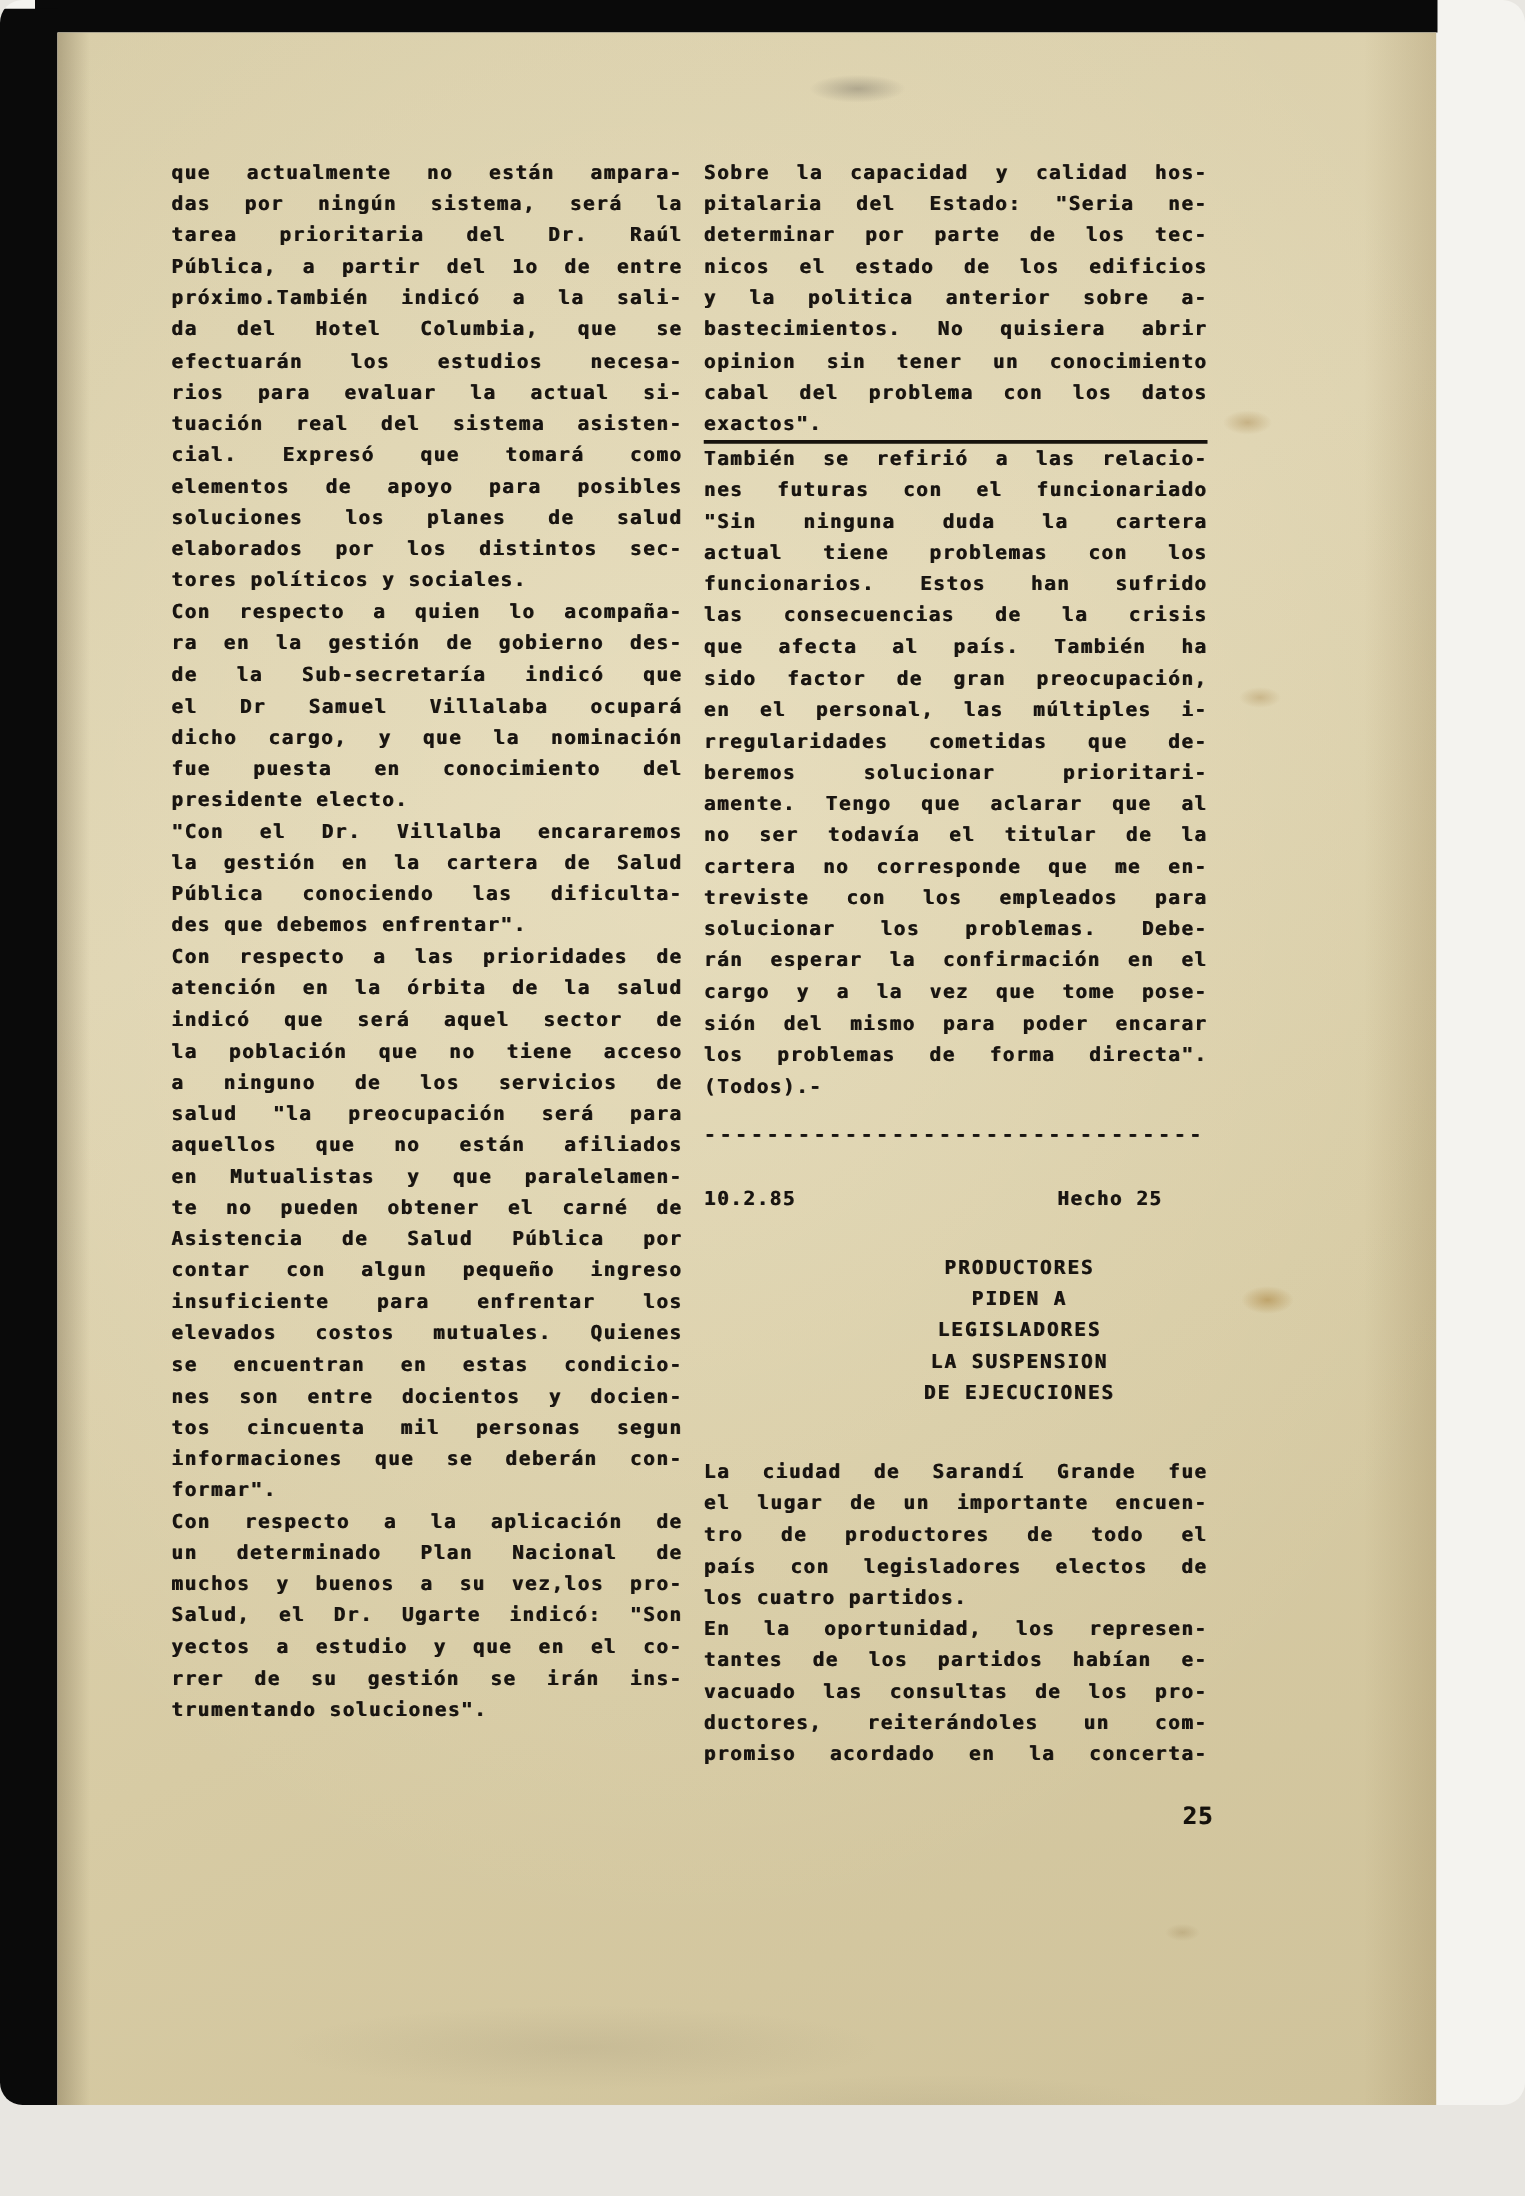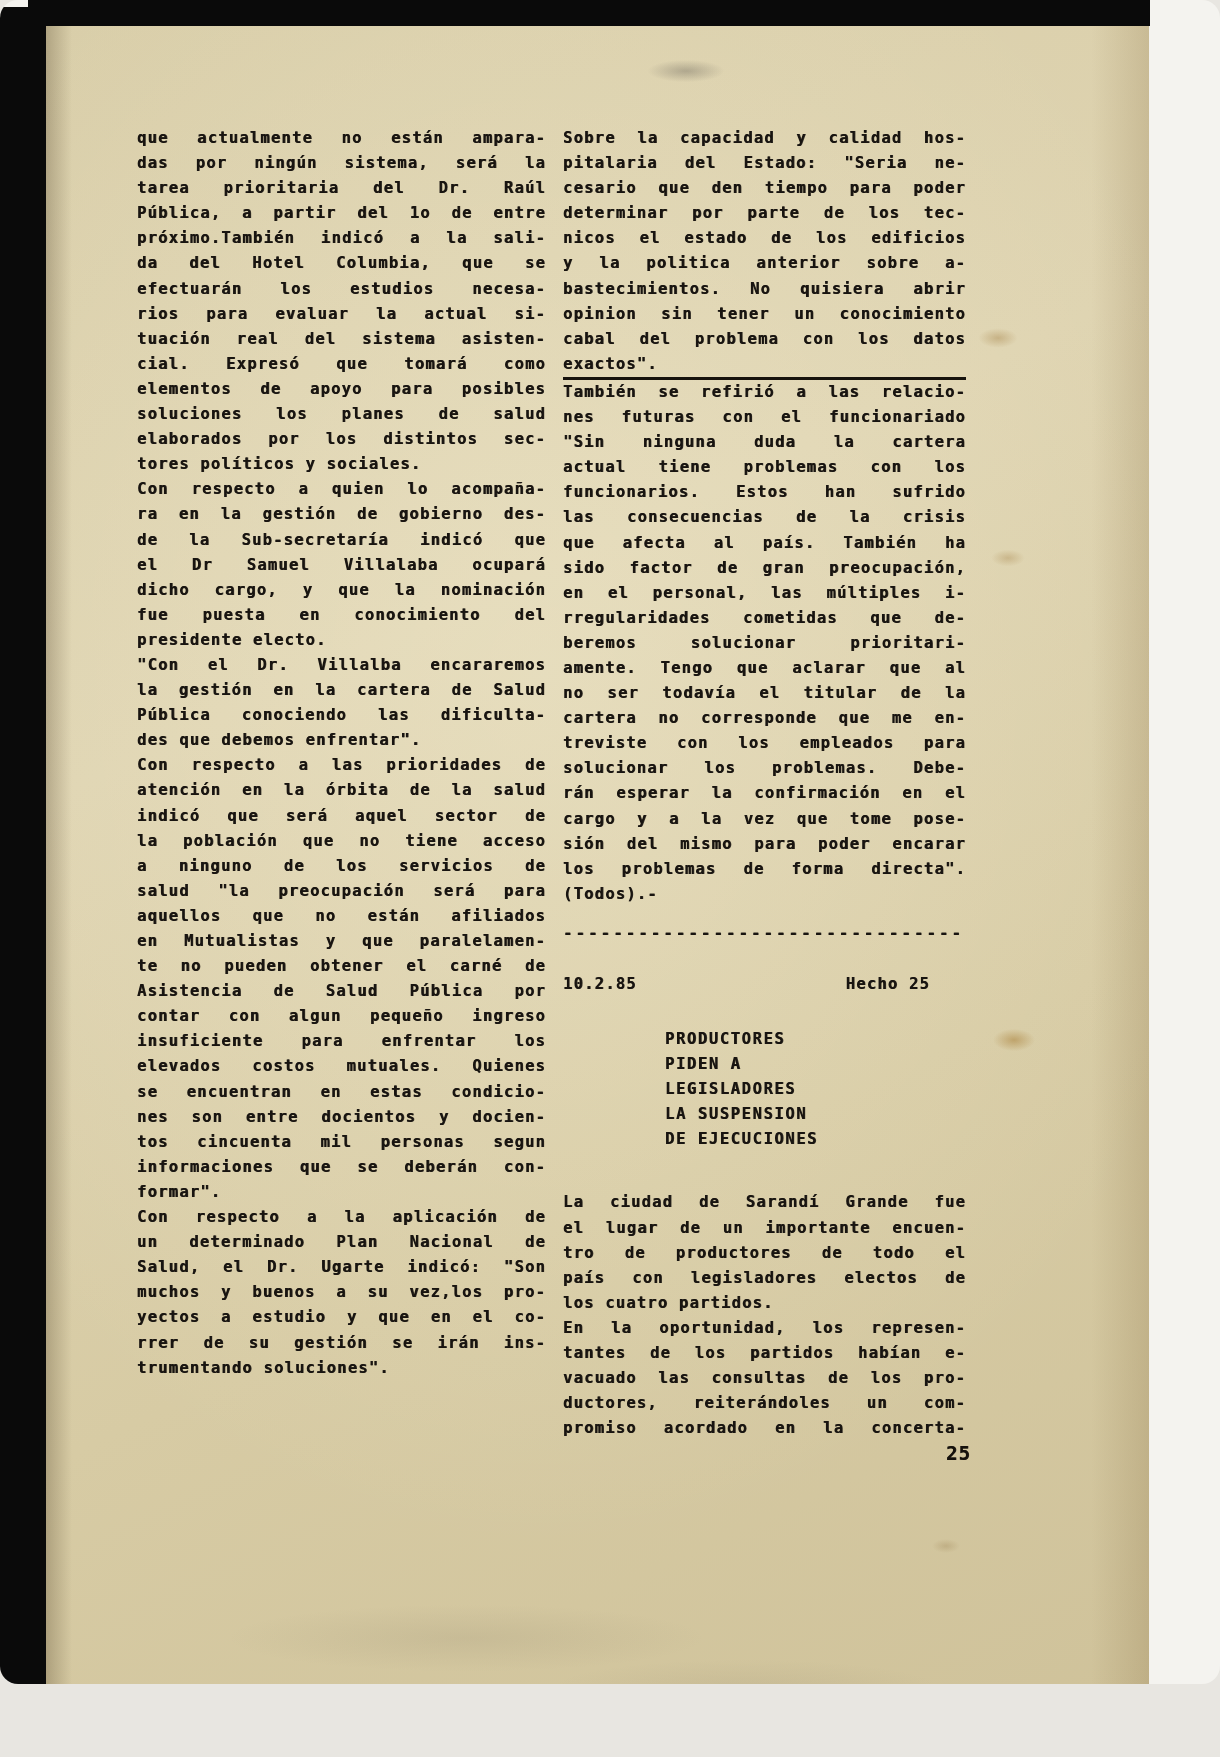--- a/index.html
+++ b/index.html
@@ -36,21 +36,21 @@
   }
   .col-left{left:91px;width:409px;}
   .col-right{left:517px;width:403px;}
   .paragraph{margin:0;}
   .line{text-align:justify;text-align-last:justify;}
   .line-end{text-align-last:left;}
   [data-name="article-1"] .paragraph:nth-child(2){border-top:3px solid #17130d;}
   .separator{margin-top:14px;height:25px;white-space:nowrap;overflow:hidden;letter-spacing:3.2px;}
   .dateline{display:flex;justify-content:space-between;margin-top:26px;padding-right:36px;}
   .headline{margin-top:30px;padding-left:102px;letter-spacing:1.6px;}
-  .headline .line-plain{text-align:left;}
+  .headline .line-plain{text-align:center;}
   .article2{margin-top:38px;}
   .page-number{
     position:absolute;left:900px;top:1416px;z-index:2;
     font-size:19px;font-weight:bold;letter-spacing:1px;color:#15110c;
     text-shadow:0.6px 0 0 rgba(21,17,12,0.85);
   }
 </style>
 </head>
 <body>
 
@@ -106,33 +106,32 @@
           <div class="line" data-name="text-line">elevados costos mutuales. Quienes</div>
           <div class="line" data-name="text-line">se encuentran en estas condicio-</div>
           <div class="line" data-name="text-line">nes son entre docientos y docien-</div>
           <div class="line" data-name="text-line">tos cincuenta mil personas segun</div>
           <div class="line" data-name="text-line">informaciones que se deberán con-</div>
           <div class="line line-end" data-name="text-line">formar".</div>
         </div>
         <div class="paragraph" data-name="paragraph">
           <div class="line" data-name="text-line">Con respecto a la aplicación de</div>
           <div class="line" data-name="text-line">un determinado Plan Nacional de</div>
+          <div class="line" data-name="text-line">muchos y buenos a su vez,los pro-</div>
           <div class="line" data-name="text-line">Salud, el Dr. Ugarte indicó: "Son</div>
-          <div class="line" data-name="text-line">muchos y buenos a su vez,los pro-</div>
           <div class="line" data-name="text-line">yectos a estudio y que en el co-</div>
           <div class="line" data-name="text-line">rrer de su gestión se irán ins-</div>
           <div class="line line-end" data-name="text-line">trumentando soluciones".</div>
         </div>
       </div>
     <div class="col col-right" data-name="right-column">
       <div data-name="article-1">
           <div class="paragraph" data-name="paragraph">
             <div class="line" data-name="text-line">Sobre la capacidad y calidad hos-</div>
             <div class="line" data-name="text-line">pitalaria del Estado: "Seria ne-</div>
-            <div class="line" data-name="text-line">cesario que den tiempo para poder</div>
             <div class="line" data-name="text-line">determinar por parte de los tec-</div>
             <div class="line" data-name="text-line">nicos el estado de los edificios</div>
             <div class="line" data-name="text-line">y la politica anterior sobre a-</div>
             <div class="line" data-name="text-line">bastecimientos. No quisiera abrir</div>
             <div class="line" data-name="text-line">opinion sin tener un conocimiento</div>
             <div class="line" data-name="text-line">cabal del problema con los datos</div>
             <div class="line line-end" data-name="text-line">exactos".</div>
           </div>
           <div class="paragraph" data-name="paragraph">
             <div class="line" data-name="text-line">También se refirió a las relacio-</div>

